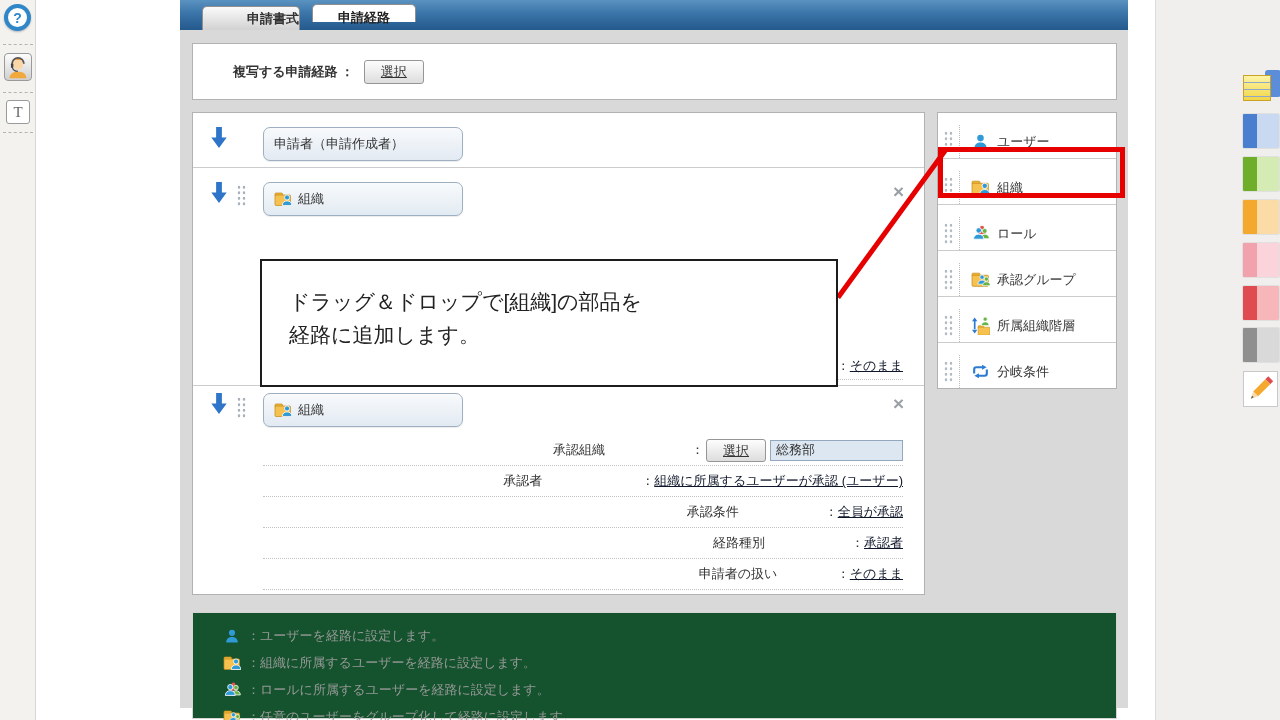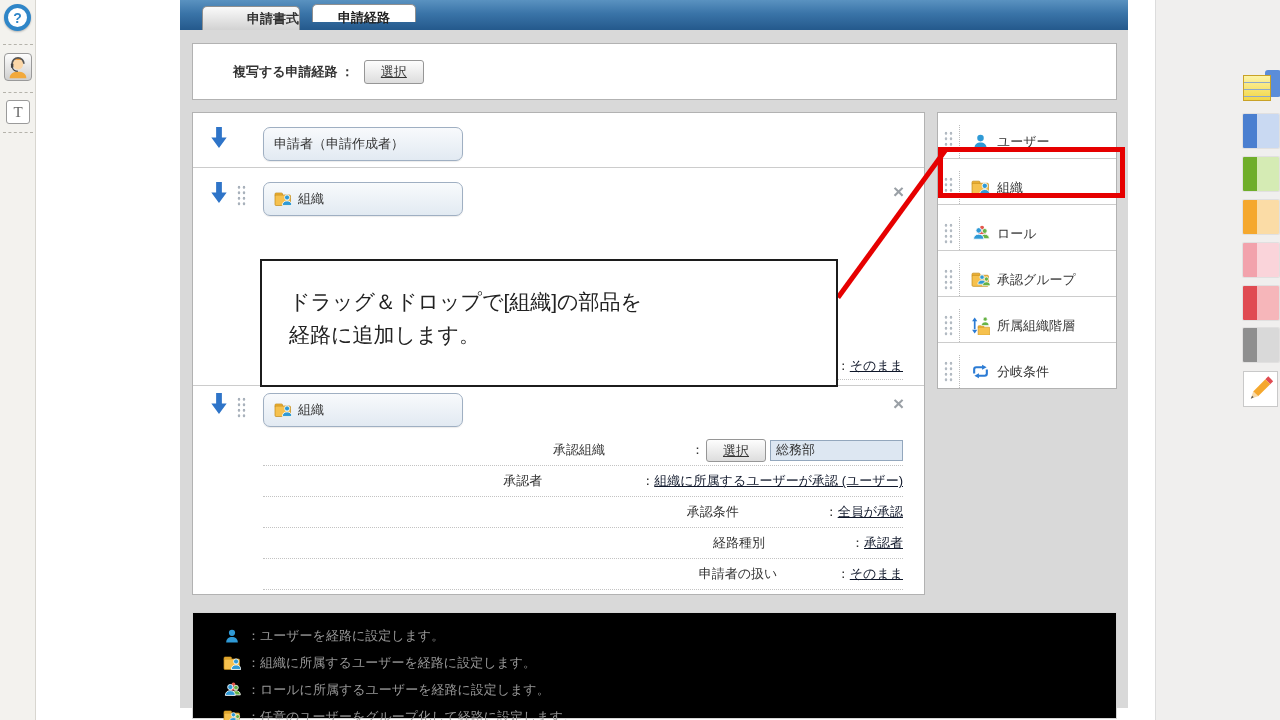--- a/index.html
+++ b/index.html
@@ -58,21 +58,21 @@
   
   #palette { left:937px; top:112px; width:180px; height:277px; display:flex; flex-direction:column; }
   .pal-row { flex:1 1 0; display:flex; align-items:center; border-bottom:1px solid #ccc; cursor:grab;margin-top:12px; }
   .pal-row:last-child { border-bottom:none; }
   .pal-handle { width:22px; align-self:stretch; border-right:1px dotted #bbb; position:relative; }
   .pal-handle::after { content:""; position:absolute; left:6px; top:50%; margin-top:-11px; width:10px; height:22px;
     background-image:radial-gradient(circle at 2px 2px,#b2bac2 1.3px,transparent 1.6px); background-size:5px 5.5px; }
   .pal-ic { width:19px; height:19px; margin:0 7px 0 11px; flex:0 0 19px; }
 
   
-  #legend-panel { left:192px; top:612px; width:925px; height:107px; background:#000000; border:1px solid #d5d5d5;
+  #legend-panel { left:192px; top:612px; width:925px; height:107px; background:#14532d; border:1px solid #d5d5d5;
     padding:9px 0 0 30px; }
   .leg-row { height:27px; display:flex; align-items:center; color:#999; }
   .leg-ic { width:18px; height:18px; margin-right:6px; flex:0 0 18px; }
 
   
   #red-rect { left:938px; top:147px; width:187px; height:51px; border:5px solid #e60000; z-index:70; pointer-events:none; }
   #red-line { left:838px; top:295px; width:182px; height:5px; background:#e60000; transform-origin:0 50%;
     transform:rotate(-53.9deg); z-index:55; pointer-events:none; }
   #callout { left:260px; top:228px; width:578px; height:128px; background:#fff; border:2px solid #1c1c1c;
     z-index:60; padding:25px 9px 0 27px; font-size:21px; line-height:1.55; color:#222;margin-top:31px; }

